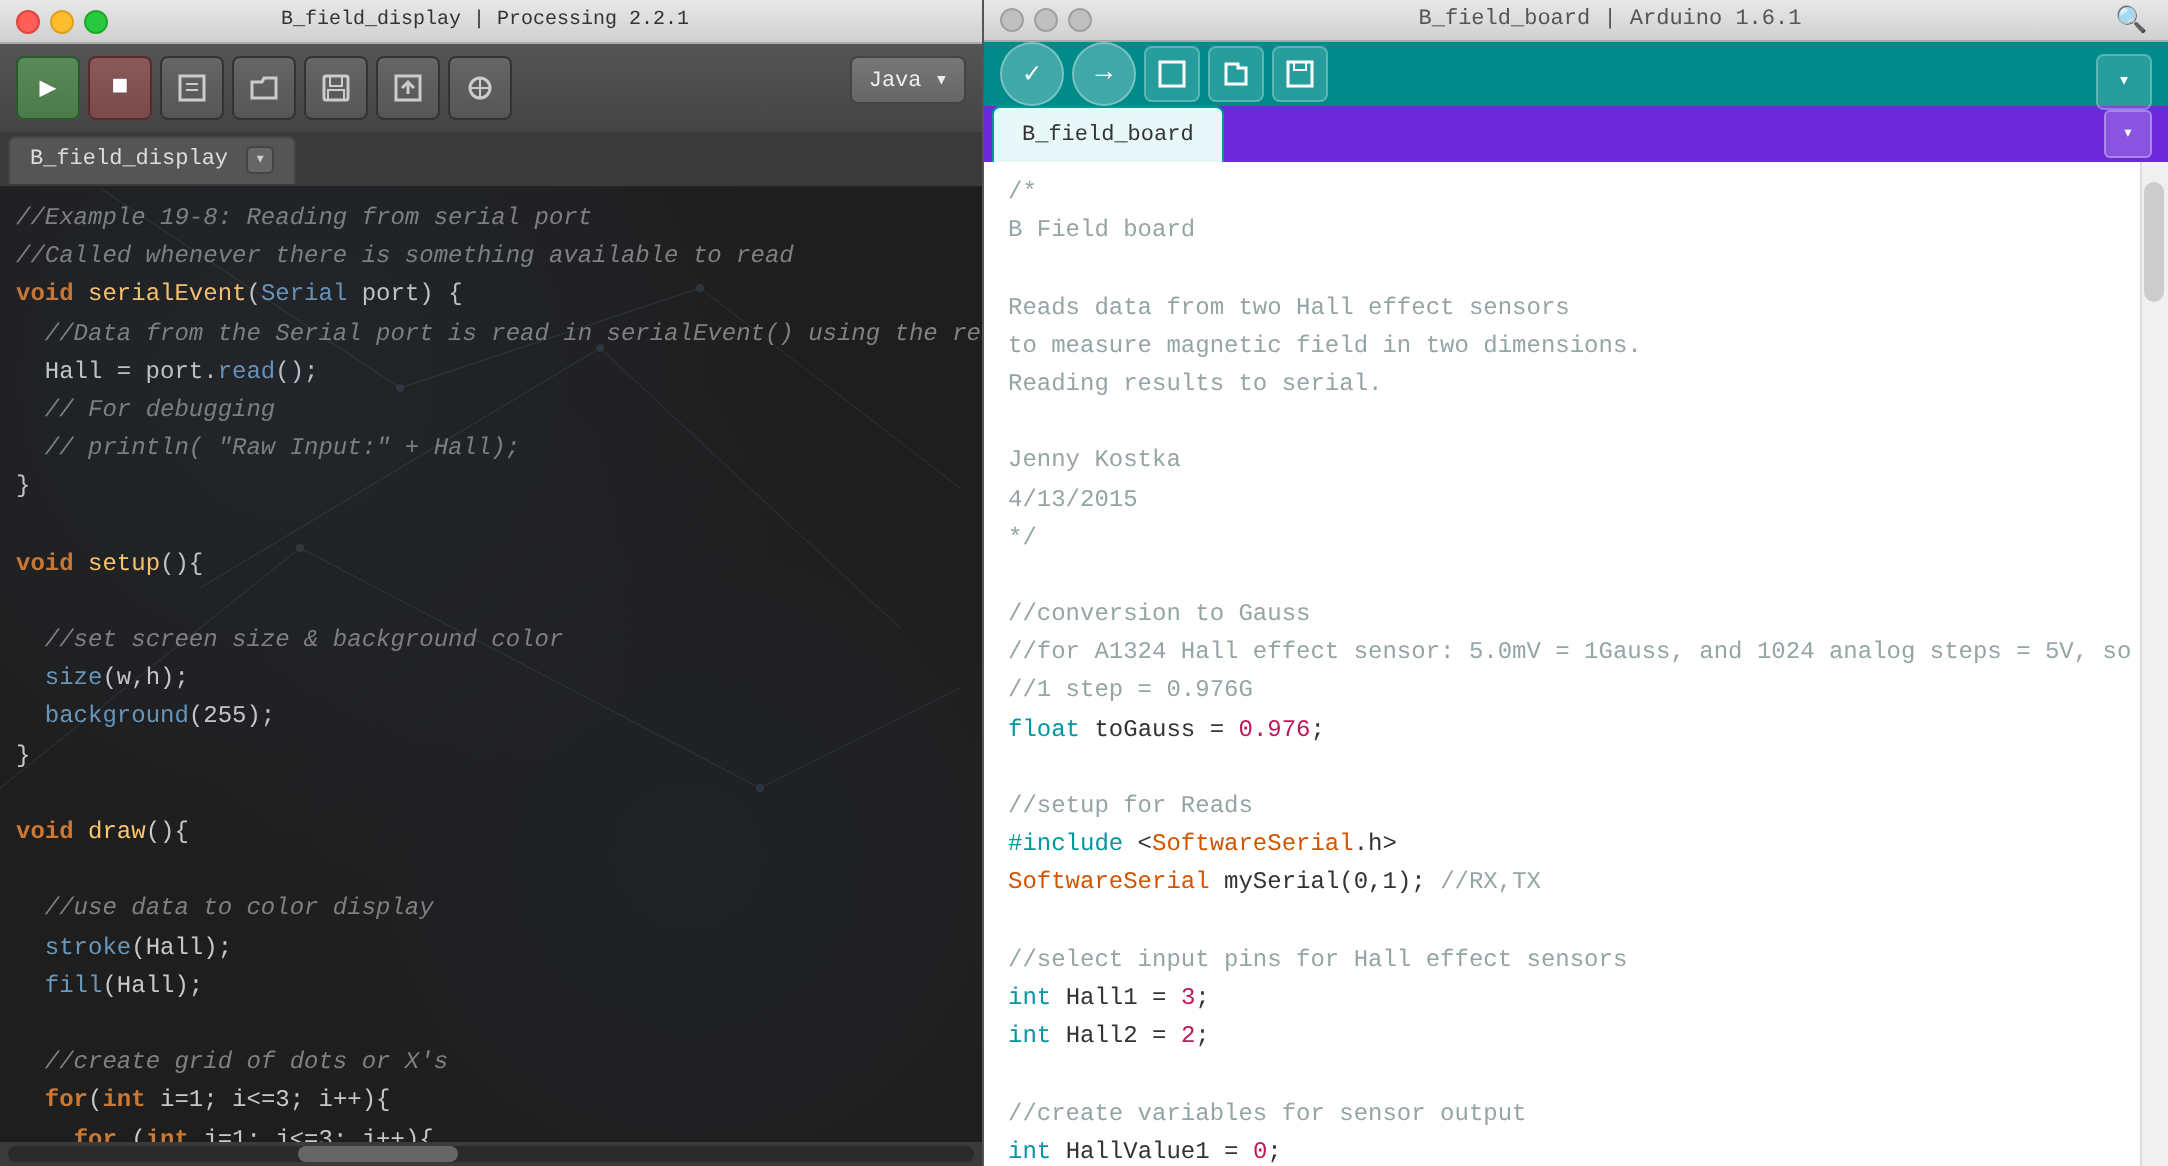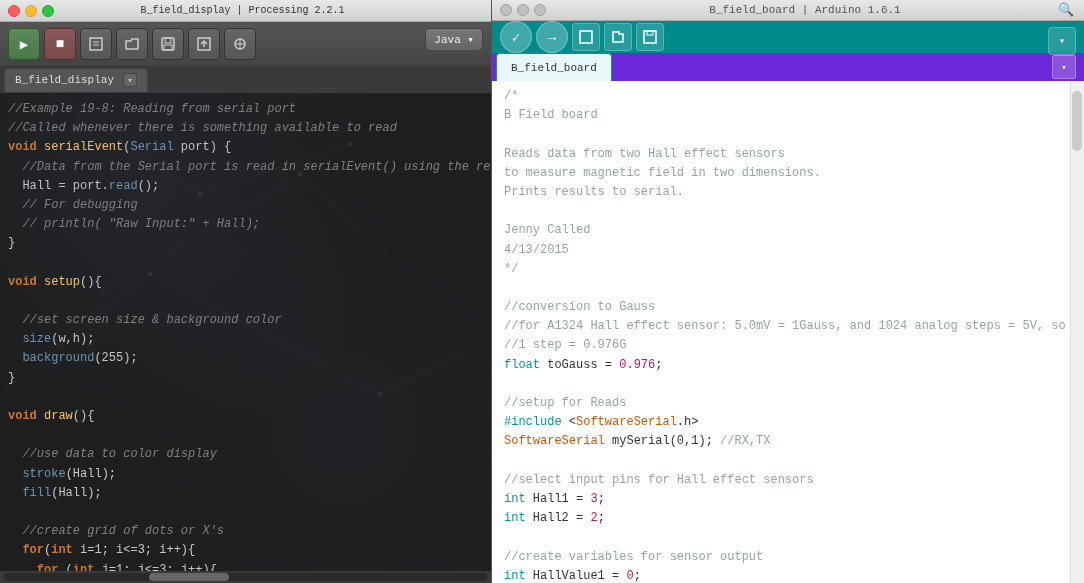--- a/index.html
+++ b/index.html
@@ -523,23 +523,23 @@
     <div class="right-tab-dropdown">▾</div>
   </div>
 
   <div style="position:relative; flex:1; display:flex;">
     <div id="right-code-area" style="flex:1; overflow:hidden;">
       <pre><span class="ard-cm">/*</span>
 <span class="ard-cm">B Field board</span>
 
 <span class="ard-cm">Reads data from two Hall effect sensors</span>
 <span class="ard-cm">to measure magnetic field in two dimensions.</span>
-<span class="ard-cm">Prints results to serial.</span>
-
-<span class="ard-cm">Jenny Called</span>
+<span class="ard-cm">Reading results to serial.</span>
+
+<span class="ard-cm">Jenny Kostka</span>
 <span class="ard-cm">4/13/2015</span>
 <span class="ard-cm">*/</span>
 
 <span class="ard-cm">//conversion to Gauss</span>
 <span class="ard-cm">//for A1324 Hall effect sensor: 5.0mV = 1Gauss, and 1024 analog steps = 5V, so</span>
 <span class="ard-cm">//1 step = 0.976G</span>
 <span class="ard-kw">float</span> <span class="ard-bold">toGauss</span> = <span class="ard-val">0.976</span>;
 
 <span class="ard-cm">//setup for Reads</span>
 <span class="ard-kw">#include</span> &lt;<span class="ard-fn">SoftwareSerial</span>.h&gt;

